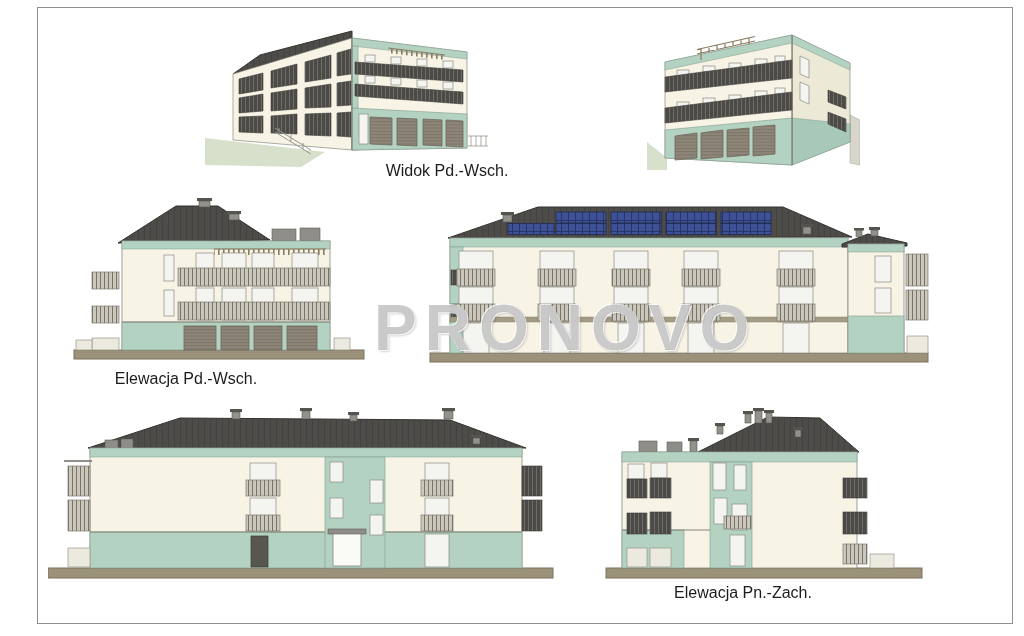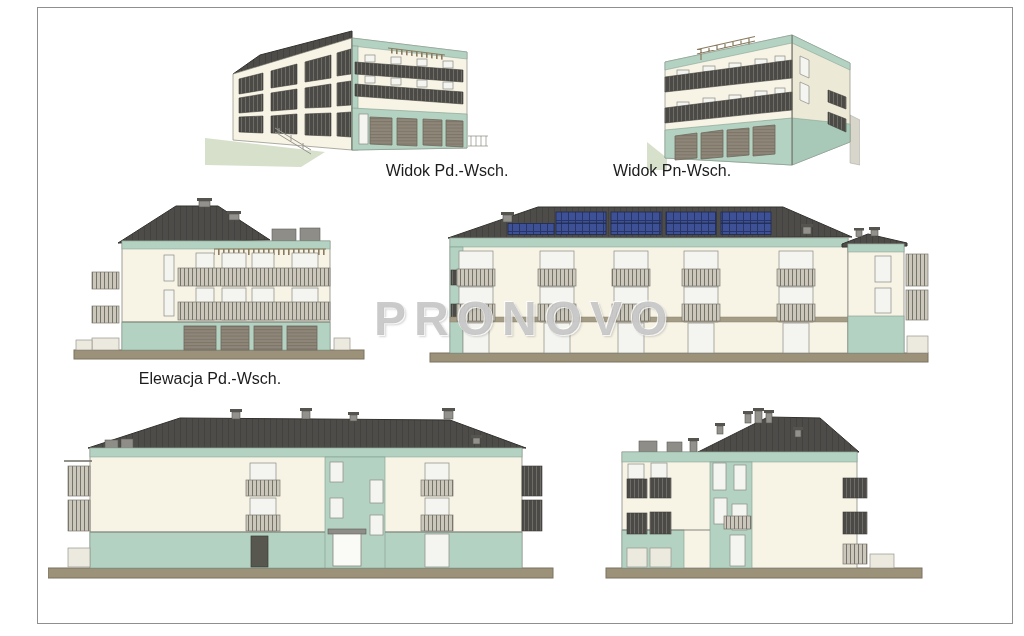--- a/index.html
+++ b/index.html
@@ -10,25 +10,25 @@
   figure svg{display:block;width:100%;height:100%;}
   #v1{left:205px;top:22px;width:305px;height:145px;}
   #v2{left:645px;top:20px;width:215px;height:150px;}
   #v3{left:72px;top:198px;width:320px;height:167px;}
   #v4{left:428px;top:198px;width:507px;height:167px;}
   #v5{left:48px;top:408px;width:507px;height:177px;}
   #v6{left:598px;top:408px;width:332px;height:177px;}
   .cap{position:absolute;width:180px;text-align:center;font-size:16px;color:var(--caption-text,#1c1c1c);}
   #cap1{left:357px;top:162px;}
   #cap2{left:582px;top:162px;}
-  #cap3{left:120px;top:370px;}
+  #cap3{left:96px;top:370px;}
   #cap4{left:484px;top:370px;}
   #cap5{left:374px;top:584px;}
   #cap6{left:653px;top:584px;}
-  .wm{position:absolute;left:374px;top:291px;z-index:6;font-weight:bold;font-size:48px;
+  .wm{position:absolute;left:374px;top:291px;z-index:6;font-weight:bold;font-size:64px;
       letter-spacing:8px;color:rgba(130,130,130,.42);
       text-shadow:1px 1px 0 rgba(255,255,255,.8),-1px -1px 0 rgba(255,255,255,.8),2px 2px 2px rgba(90,90,90,.25);}
   
   .wall{fill:var(--wall-cream,#f7f4e6);stroke:#8a897f;stroke-width:.8;}
   .wallp{fill:var(--wall-cream,#f7f4e6);stroke:#8a897f;stroke-width:.7;}
   .wallsh{fill:var(--wall-cream-shade,#ece9d7);stroke:#8a897f;stroke-width:.7;}
   .band,.bandp{fill:var(--wall-mint,#b4d2c2);stroke:#7f9a8c;stroke-width:.5;}
   .gf,.gfp{fill:var(--wall-mint,#b4d2c2);stroke:#7f9a8c;stroke-width:.6;}
   .gfsh{fill:var(--wall-mint-dark,#a9c9b8);stroke:#7f9a8c;stroke-width:.5;}
   .roof{fill:url(#pRoof);stroke:#33322f;stroke-width:1;}
@@ -427,17 +427,17 @@
       <g>
         <rect x="245" y="70" width="24" height="20" class="raild"></rect>
         <rect x="245" y="104" width="24" height="22" class="raild"></rect>
         <rect x="245" y="136" width="24" height="20" class="rail"></rect>
       </g>
       <rect x="272" y="146" width="24" height="14" class="fence"></rect>
     </svg>
   </figure>
 
   <div class="cap" id="cap1">Widok Pd.-Wsch.</div>
-  <div class="cap" id="cap2">Widok Pn-Wsch.</div>
   <div class="cap" id="cap3">Elewacja Pd.-Wsch.</div>
+  <div class="cap" id="cap6">Elewacja Pn.-Zach.</div>
 
   <div class="wm">PRONOVO</div>
 </div>
 
 </body></html>

